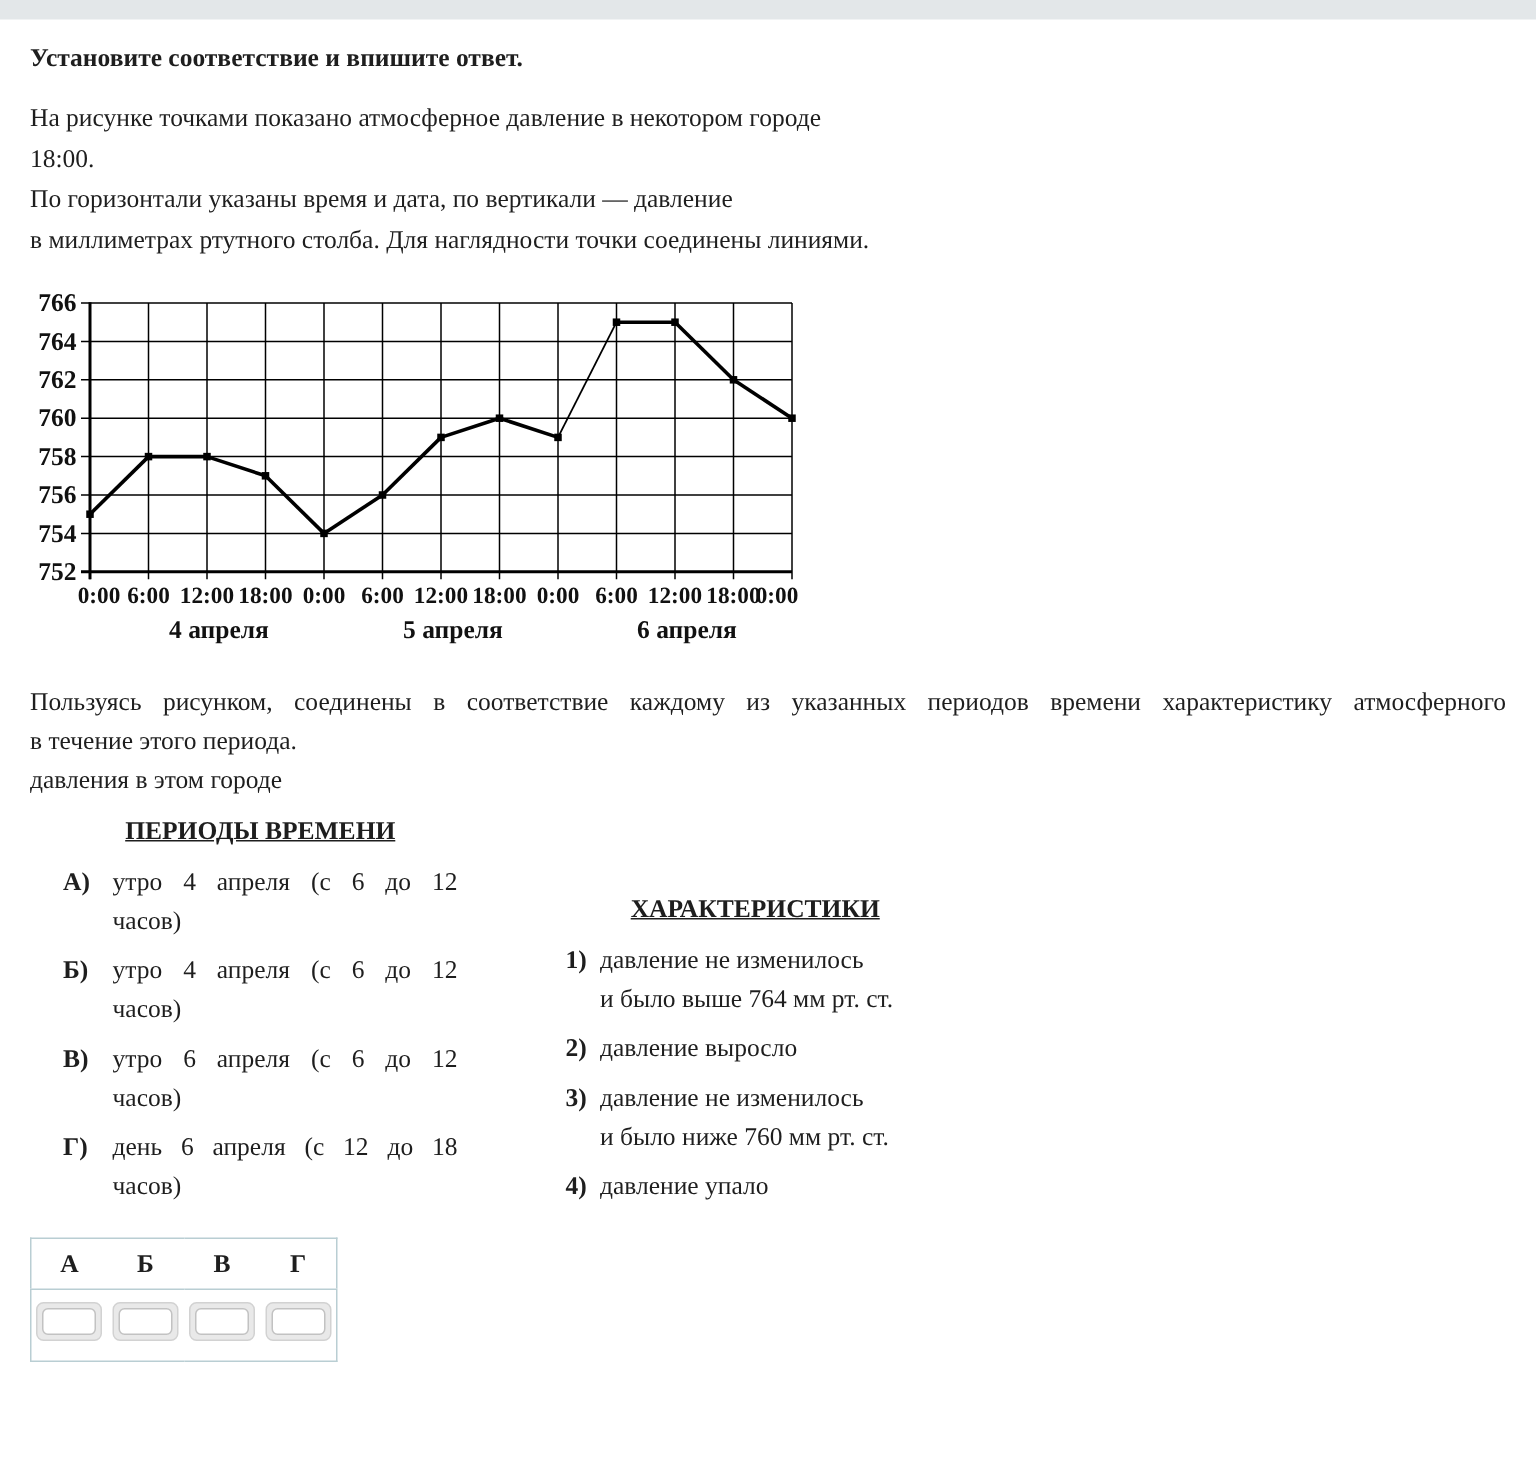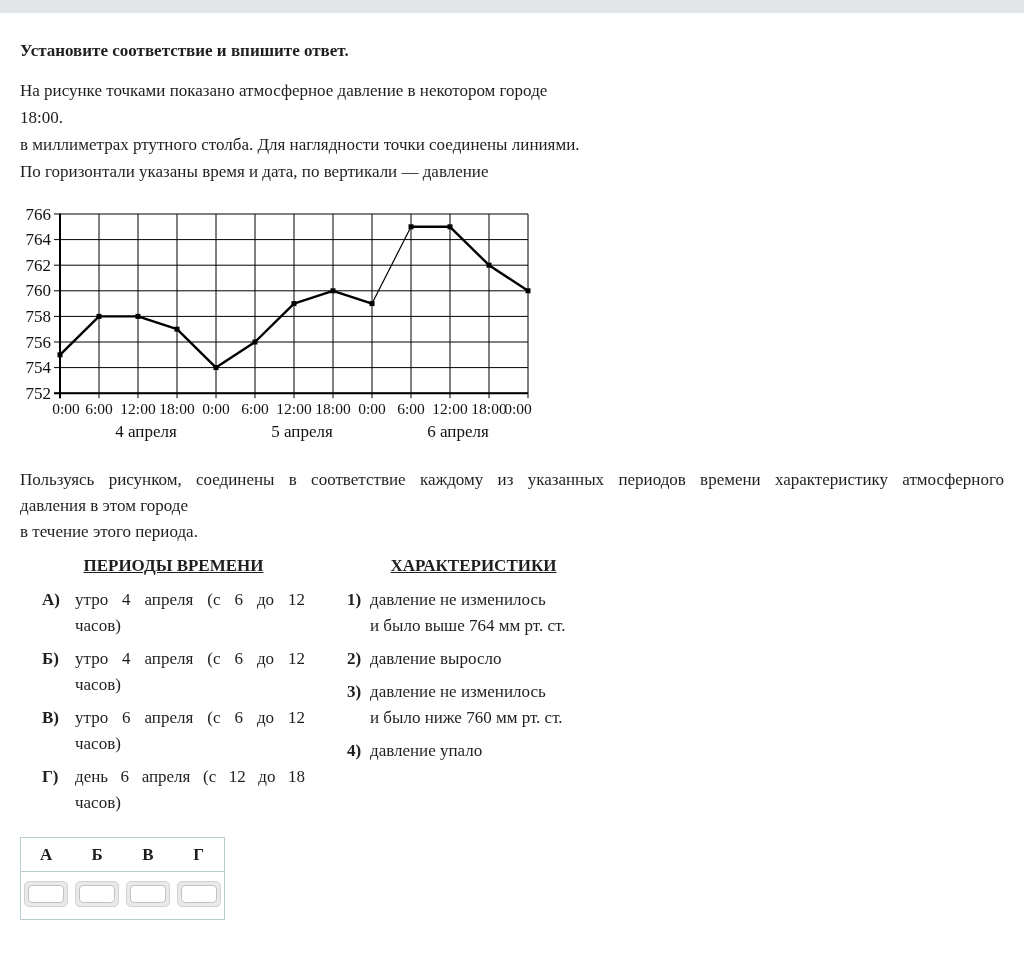--- a/index.html
+++ b/index.html
@@ -4,30 +4,30 @@
 <style>
   * { box-sizing: border-box; }
   html, body { margin: 0; padding: 0; }
   body {
     width: 1024px; height: 972px; overflow: hidden;
     background: #ffffff; color: #1e1e1e;
     font-family: "Liberation Serif", serif;
   }
   .topbar { height: 13px; background: #e3e7e9; }
   .content { padding: 0 20px; }
-  .title { font-size: 17px; font-weight: bold; margin-top: 27px; line-height: 22px; }
+  .title { font-size: 17px; font-weight: bold; margin-top: 15px; line-height: 22px; }
   .intro { margin-top: 15px; font-size: 17px; line-height: 27px; }
   .jl { text-align: justify; text-align-last: justify; }
-  .chart-wrap { margin-top: 4px; }
+  .chart-wrap { margin-top: 4px; font-weight: bold; }
   .chart-wrap svg { display: block; }
   .chart-wrap text { font-family: "Liberation Serif", serif; fill: #111; }
   .task { margin-top: 26px; font-size: 17px; line-height: 26px; }
-  .cols { display: flex; margin-left: 22px; margin-top: 10px; }
+  .cols { display: flex; margin-left: 22px; margin-top: 10px; align-items: flex-end; }
   .col-left { width: 263px; margin-right: 42px; }
-  .col-right { width: 253px; }
+  .col-right { width: 253px; margin-left: 30px; }
   .col-head { font-weight: bold; text-decoration: underline; text-align: center;
               font-size: 17px; line-height: 22px; margin-bottom: 10px; }
   .item { display: flex; margin-bottom: 7px; font-size: 17px; line-height: 26px; }
   .marker { font-weight: bold; flex: 0 0 33px; }
   .col-right .marker { flex: 0 0 23px; }
   .itext { flex: 1; }
   .itext .l1 { text-align: justify; text-align-last: justify; }
   .col-right .itext { white-space: pre-line; }
   .instruction { font-size: 17px; margin-top: 6px; line-height: 24px; }
   .answer-table { margin-top: 14px; border-collapse: collapse; border: 1px solid #b9ced3; }
@@ -46,22 +46,22 @@
 
 <div class="topbar"></div>
 
 <div class="content">
 
   <div class="title">Установите соответствие и впишите ответ.</div>
 
   <div class="intro">
     <div>На рисунке точками показано атмосферное давление в некотором городе</div>
     <div>18:00.</div>
+    <div>По горизонтали указаны время и дата, по вертикали —  давление</div>
     <div>в миллиметрах ртутного столба. Для наглядности точки соединены линиями.</div>
-    <div>По горизонтали указаны время и дата, по вертикали —  давление</div>
   </div>
 
   <div class="chart-wrap">
     <svg id="chart-svg" width="545" height="252" viewBox="0 0 545 252">
         <line x1="34" y1="25" x2="508" y2="25" stroke="#000" stroke-width="1"></line>
         <text x="31" y="30.5" text-anchor="end" font-size="17">766</text>
         <line x1="34" y1="50.6" x2="508" y2="50.6" stroke="#000" stroke-width="1"></line>
         <text x="31" y="56.1" text-anchor="end" font-size="17">764</text>
         <line x1="34" y1="76.2" x2="508" y2="76.2" stroke="#000" stroke-width="1"></line>
         <text x="31" y="81.7" text-anchor="end" font-size="17">762</text>
@@ -129,22 +129,22 @@
         <rect x="349.5" y="112.10000000000001" width="5" height="5" fill="#000000"></rect>
         <rect x="388.5" y="35.3" width="5" height="5" fill="#000000"></rect>
         <rect x="427.5" y="35.3" width="5" height="5" fill="#000000"></rect>
         <rect x="466.5" y="73.7" width="5" height="5" fill="#000000"></rect>
         <rect x="505.5" y="99.30000000000001" width="5" height="5" fill="#000000"></rect>
       </svg>
   </div>
 
   <div class="task">
     <div class="jl">Пользуясь рисунком, соединены в соответствие каждому из указанных периодов времени характеристику атмосферного</div>
+    <div>в течение этого периода.</div>
     <div>давления в этом городе</div>
-    <div>в течение этого периода.</div>
   </div>
 
   <div class="cols">
 
     <div class="col-left">
       <div class="col-head">ПЕРИОДЫ ВРЕМЕНИ</div>
 
       <div class="item">
         <span class="marker">А)</span>
         <span class="itext">

